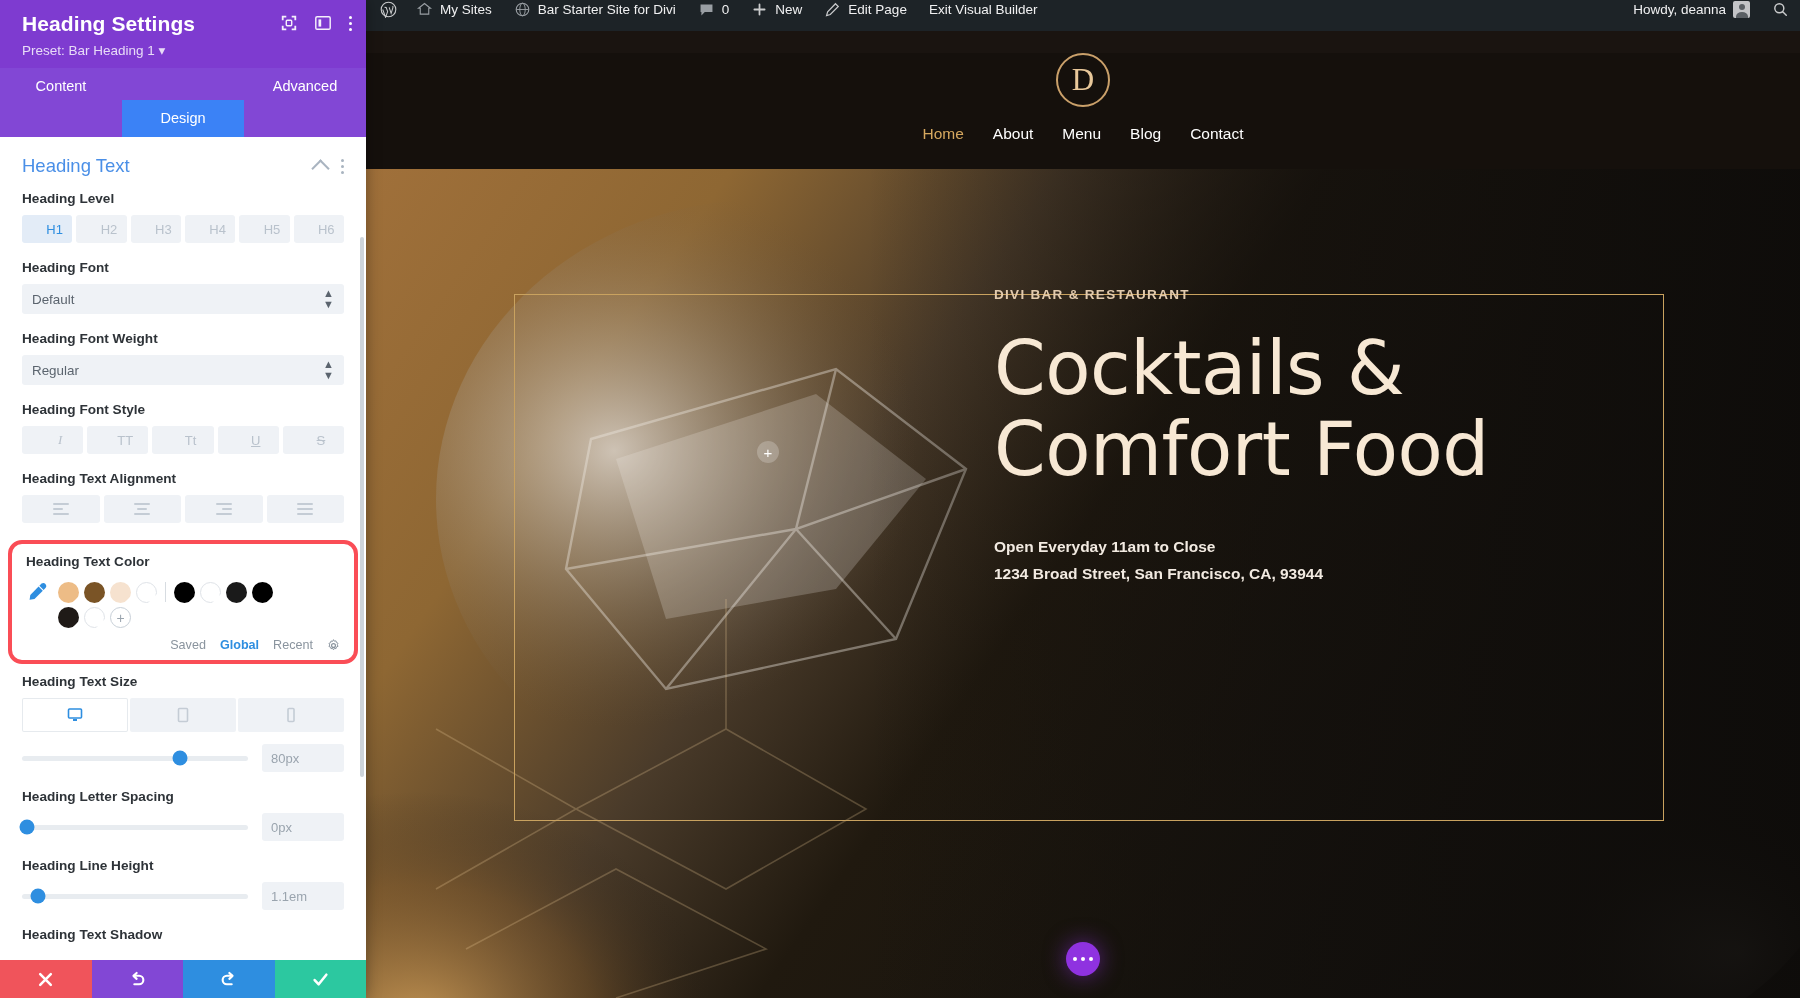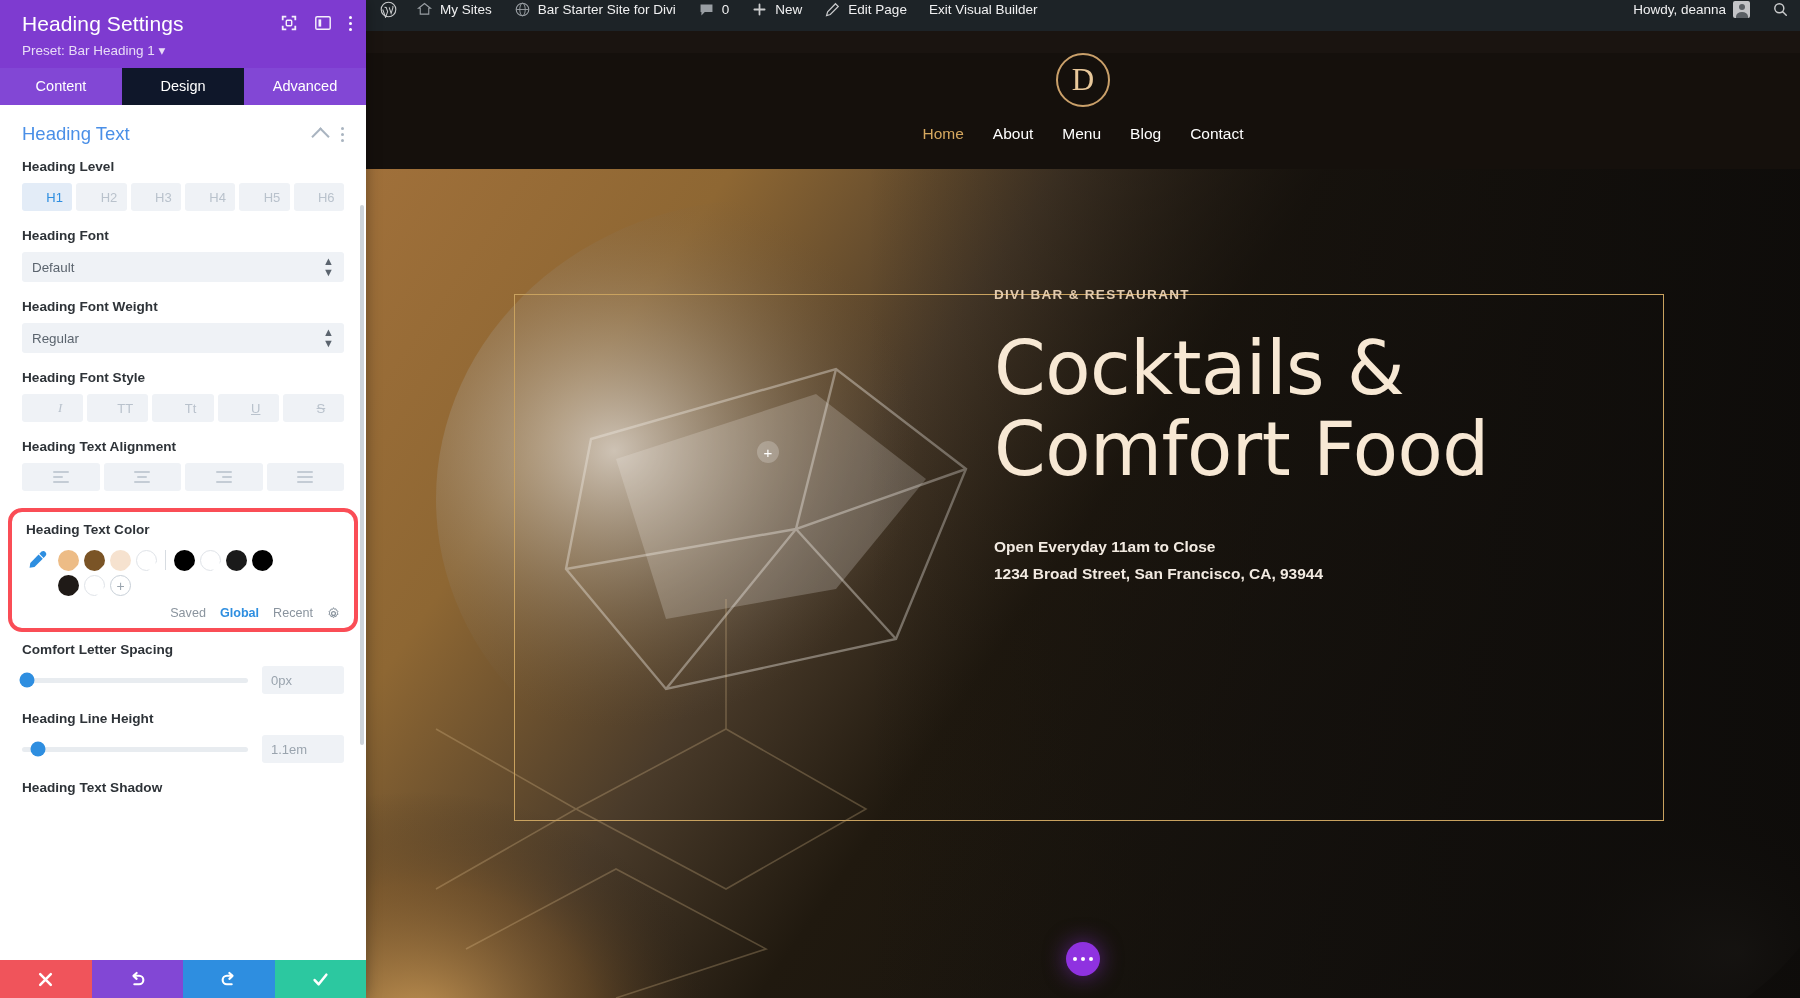--- a/index.html
+++ b/index.html
@@ -18,37 +18,37 @@
     display: flex; flex-direction: column;
     z-index: 50;
     box-shadow: 0 0 14px rgba(0,0,0,.35);
   }
   .panel-head {
     background: #7e3bd0;
     padding: 12px 16px 10px 22px;
     color: #fff;
     position: relative;
   }
-  .panel-title { font-size: 21px; font-weight: 400; letter-spacing: .1px; }
+  .panel-title { font-size: 21px; font-weight: 700; letter-spacing: .1px; }
   .panel-preset { font-size: 13.5px; margin-top: 6px; color: #e8dcf7; }
   .panel-head-icons {
     position: absolute; right: 14px; top: 14px;
     display: flex; align-items: center; gap: 16px;
   }
   .hd-icon { width: 18px; height: 18px; opacity: .92; cursor: pointer; display:block; }
   .hd-dots { width: 4px; display:flex; flex-direction:column; gap:3px; align-items:center; cursor:pointer; }
   .hd-dots i { width:3px; height:3px; background:#fff; border-radius:50%; display:block; }
 
   .tabs { display: flex; background: #8247d5; }
   .tab {
     flex: 1; text-align: center; padding: 10px 0 11px;
     color: #ffffff; font-size: 14.5px; cursor: pointer;
     background: #8247d5;
   }
-  .tab.active { background: #0f172a; }
+  .tab.active { background: #3b82f6; margin-top: 32px; }
 
   .panel-body { flex: 1; overflow: hidden; position: relative; padding-bottom: 0; }
   .scroll-inner { padding: 0 0 0 0; }
 
   .section-head {
     display: flex; align-items: center; justify-content: space-between;
     padding: 18px 22px 14px 22px;
   }
   .section-title { color: #4a8fe7; font-size: 18.5px; }
   .section-ctrls { display: flex; align-items: center; gap: 14px; }
@@ -354,23 +354,50 @@
           <div class="sw-tab">Saved</div>
           <div class="sw-tab active">Global</div>
           <div class="sw-tab">Recent</div>
           <svg class="gear" viewBox="0 0 16 16">
             <circle cx="8" cy="8" r="2.4" fill="none" stroke="#8a949e" stroke-width="1.5"></circle>
             <path d="M8 .8l1 1.9 2.1-.4.5 2.1 2 .8-1 1.9 1 1.9-2 .8-.5 2.1-2.1-.4-1 1.9-1-1.9-2.1.4L4.4 10l-2-.8 1-1.9-1-1.9 2-.8.5-2.1 2.1.4L8 .8z" fill="none" stroke="#8a949e" stroke-width="1.2"></path>
           </svg>
         </div>
       </div>
 
-
-      <div class="field">
-        <div class="flabel">Comfort Letter Spacing</div>
+      <div class="field">
+        <div class="flabel">Heading Text Size</div>
+        <div class="dev-row">
+          <div class="dev active">
+            <svg width="16" height="16" viewBox="0 0 16 16">
+              <rect x="1.5" y="2" width="13" height="9" rx="1" fill="none" stroke="#2e8ee0" stroke-width="1.6"></rect>
+              <rect x="6" y="12" width="4" height="2" fill="#2e8ee0"></rect>
+            </svg>
+          </div>
+          <div class="dev">
+            <svg width="16" height="16" viewBox="0 0 16 16">
+              <rect x="3.5" y="1.5" width="9" height="13" rx="1" fill="none" stroke="#c4ccd5" stroke-width="1.6"></rect>
+            </svg>
+          </div>
+          <div class="dev">
+            <svg width="16" height="16" viewBox="0 0 16 16">
+              <rect x="5" y="1.5" width="6" height="13" rx="1" fill="none" stroke="#c4ccd5" stroke-width="1.6"></rect>
+            </svg>
+          </div>
+        </div>
+        <div class="slider-row">
+          <div class="track">
+            <div class="knob" style="left:70%"></div>
+          </div>
+          <div class="numbox">80px</div>
+        </div>
+      </div>
+
+      <div class="field">
+        <div class="flabel">Heading Letter Spacing</div>
         <div class="slider-row">
           <div class="track">
             <div class="knob" style="left:2%"></div>
           </div>
           <div class="numbox">0px</div>
         </div>
       </div>
 
       <div class="field">
         <div class="flabel">Heading Line Height</div>

